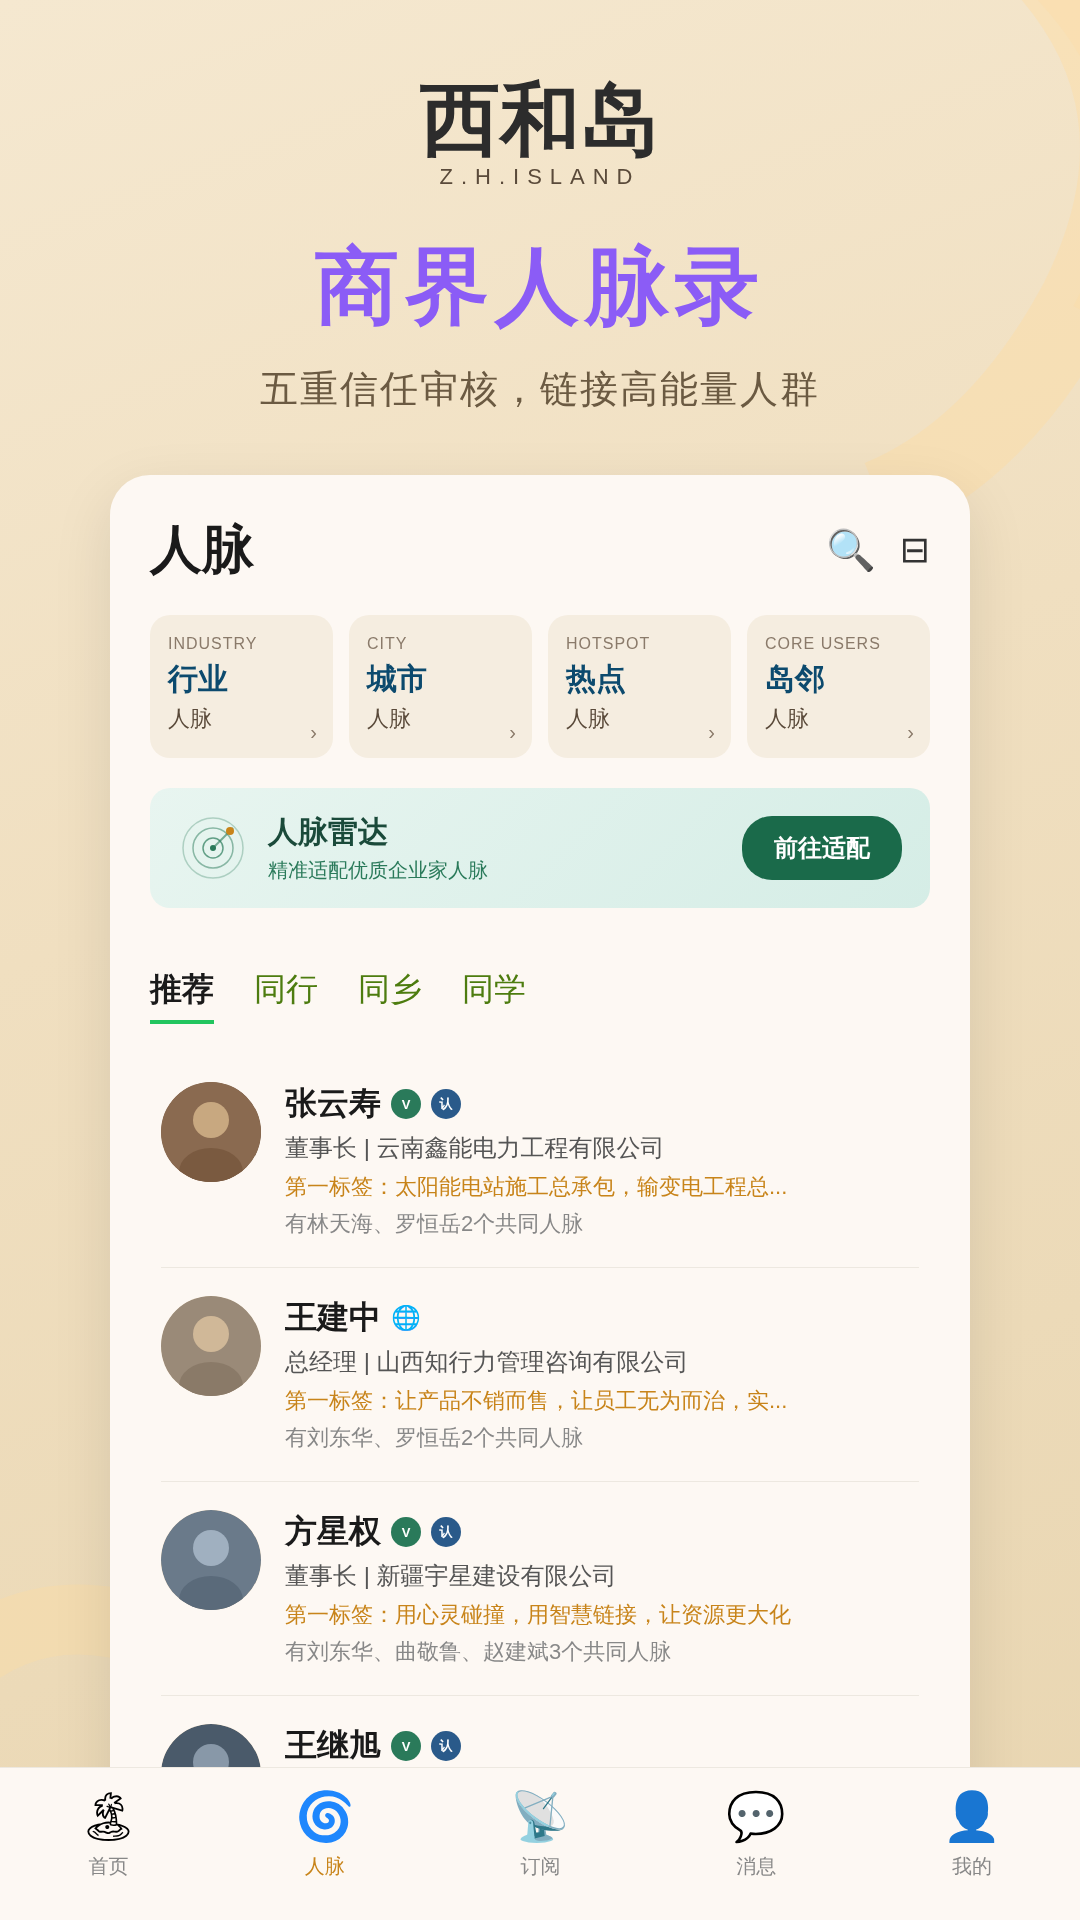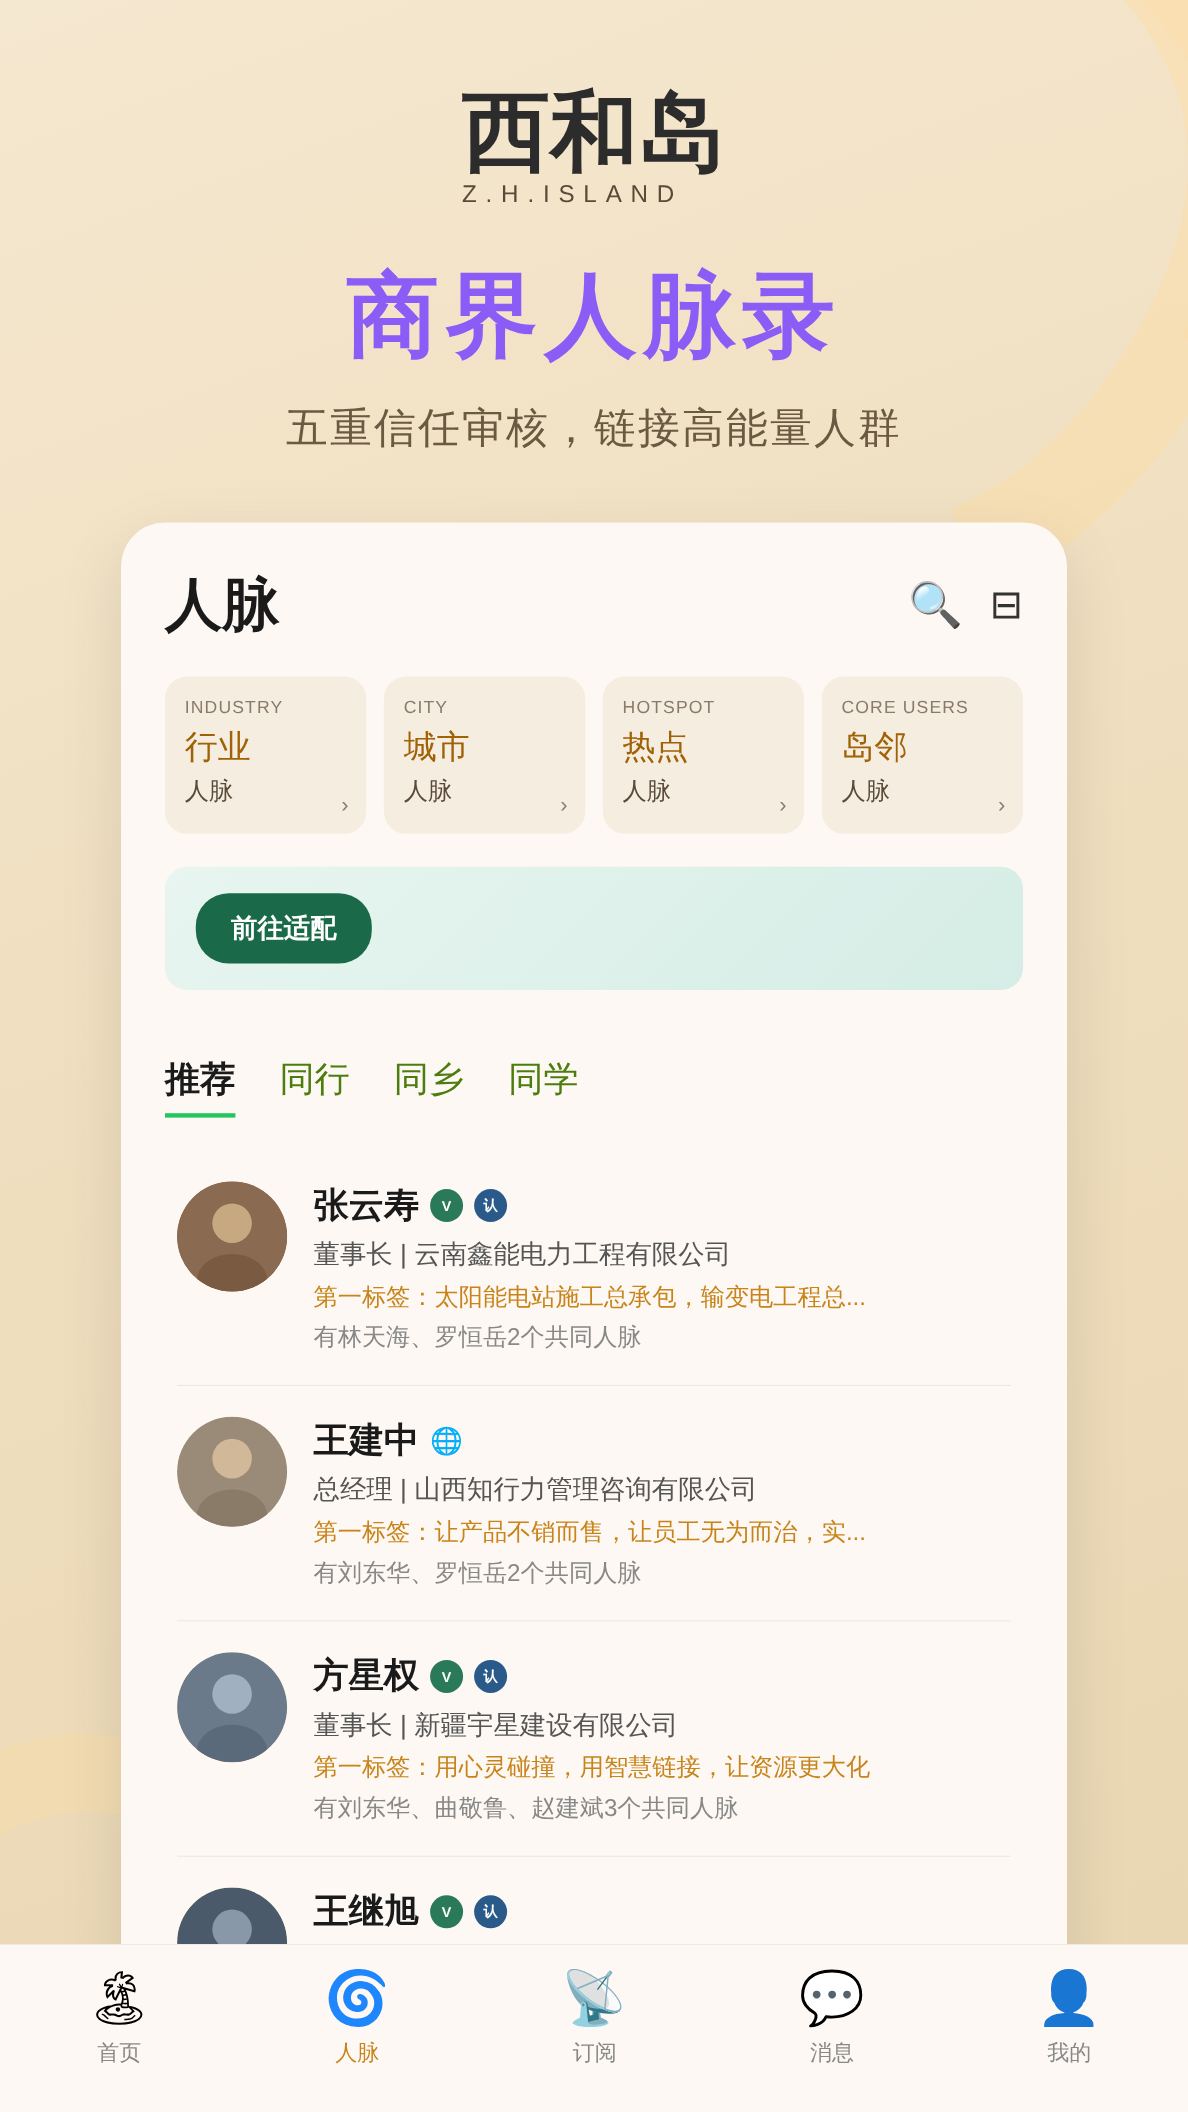--- a/index.html
+++ b/index.html
@@ -37,20 +37,21 @@
       display: flex;
       flex-direction: column;
       align-items: center;
       padding-top: 80px;
     }
 
     
     .logo-area {
       display: flex;
       flex-direction: column;
+      align-items: center;
       margin-bottom: 40px;
     }
 
     .logo-subtitle {
       font-size: 22px;
       letter-spacing: 8px;
       color: #5a4a3a;
       margin-top: 4px;
     }
 
@@ -124,22 +125,22 @@
 
     .category-label {
       font-size: 16px;
       color: #8a7a6a;
       letter-spacing: 1px;
       margin-bottom: 6px;
     }
 
     .category-name {
       font-size: 30px;
-      font-weight: normal;
-      color: #a16207;
+      font-weight: bold;
+      color: #0c4a6e;
       margin-bottom: 4px;
     }
 
     .category-sub {
       font-size: 22px;
       color: #5a4a3a;
       margin-bottom: 8px;
     }
 
     .category-arrow {
@@ -423,20 +424,37 @@
       <div class="category-card">
         <div class="category-label">CORE USERS</div>
         <div class="category-name">岛邻</div>
         <div class="category-sub">人脉</div>
         <span class="category-arrow">›</span>
       </div>
     </div>
 
     <div class="radar-section">
       <div class="radar-banner">
+        <div class="radar-left">
+
+          <svg class="radar-icon" viewBox="0 0 70 70">
+            <circle cx="35" cy="35" r="30" stroke="#2a7a5a" stroke-width="1.5" fill="none" opacity="0.3"></circle>
+            <circle cx="35" cy="35" r="20" stroke="#2a7a5a" stroke-width="1.5" fill="none" opacity="0.5"></circle>
+            <circle cx="35" cy="35" r="10" stroke="#2a7a5a" stroke-width="1.5" fill="none" opacity="0.7"></circle>
+            <circle cx="35" cy="35" r="3" fill="#2a7a5a"></circle>
+
+            <line x1="35" y1="35" x2="55" y2="15" stroke="#2a7a5a" stroke-width="2" opacity="0.6"></line>
+
+            <circle cx="52" cy="18" r="4" fill="#c8841a"></circle>
+          </svg>
+          <div class="radar-text">
+            <h3>人脉雷达</h3>
+            <p>精准适配优质企业家人脉</p>
+          </div>
+        </div>
         <button class="radar-btn">前往适配</button>
       </div>
     </div>
 
     <div class="tabs-section">
       <div class="tabs-row">
         <div class="tab-item active">推荐</div>
         <div class="tab-item">同行</div>
         <div class="tab-item">同乡</div>
         <div class="tab-item">同学</div>

